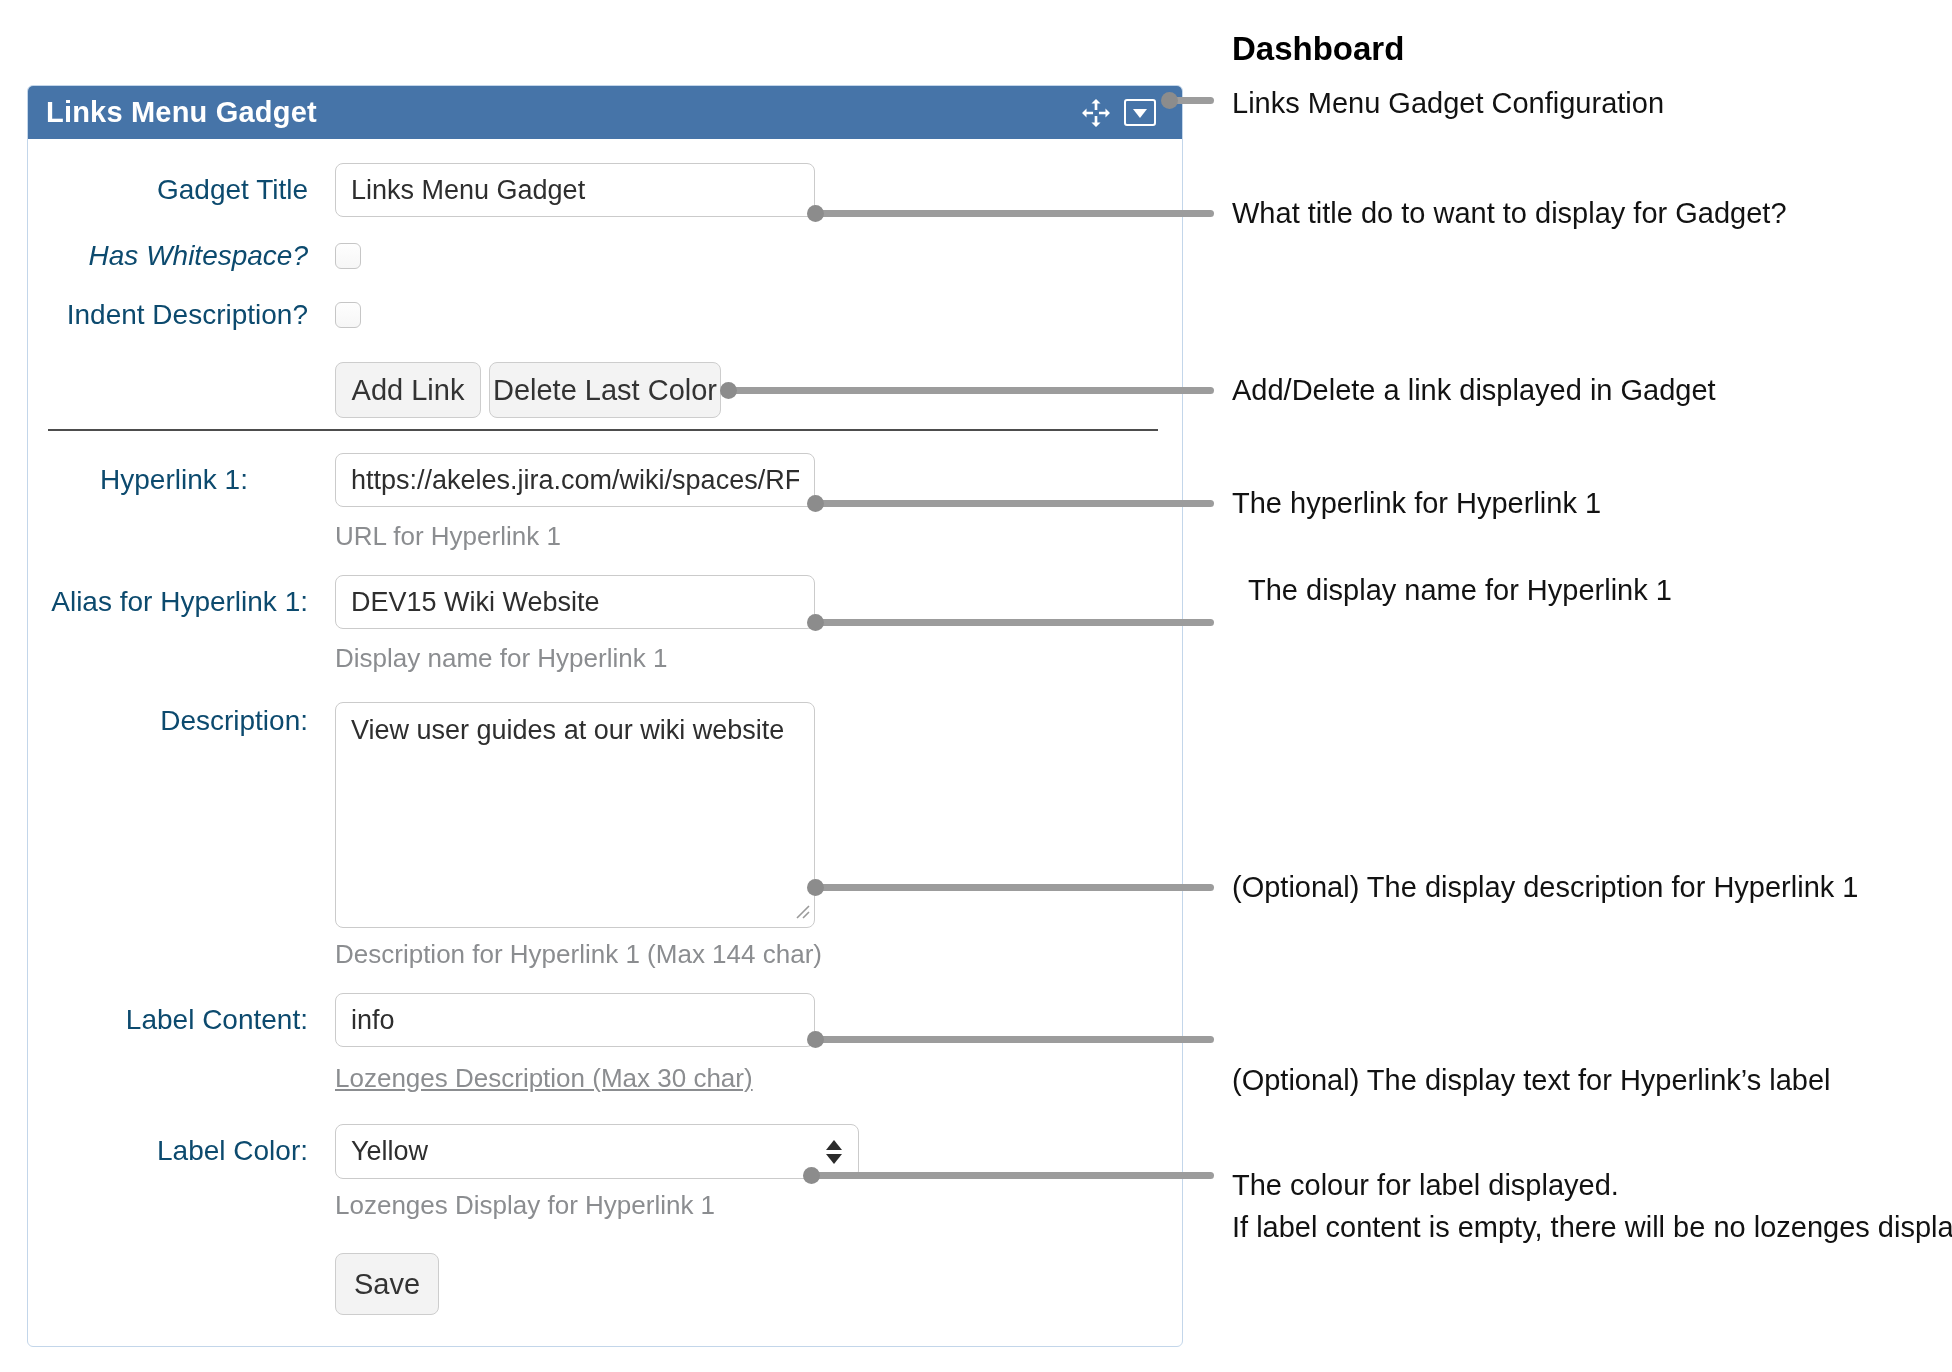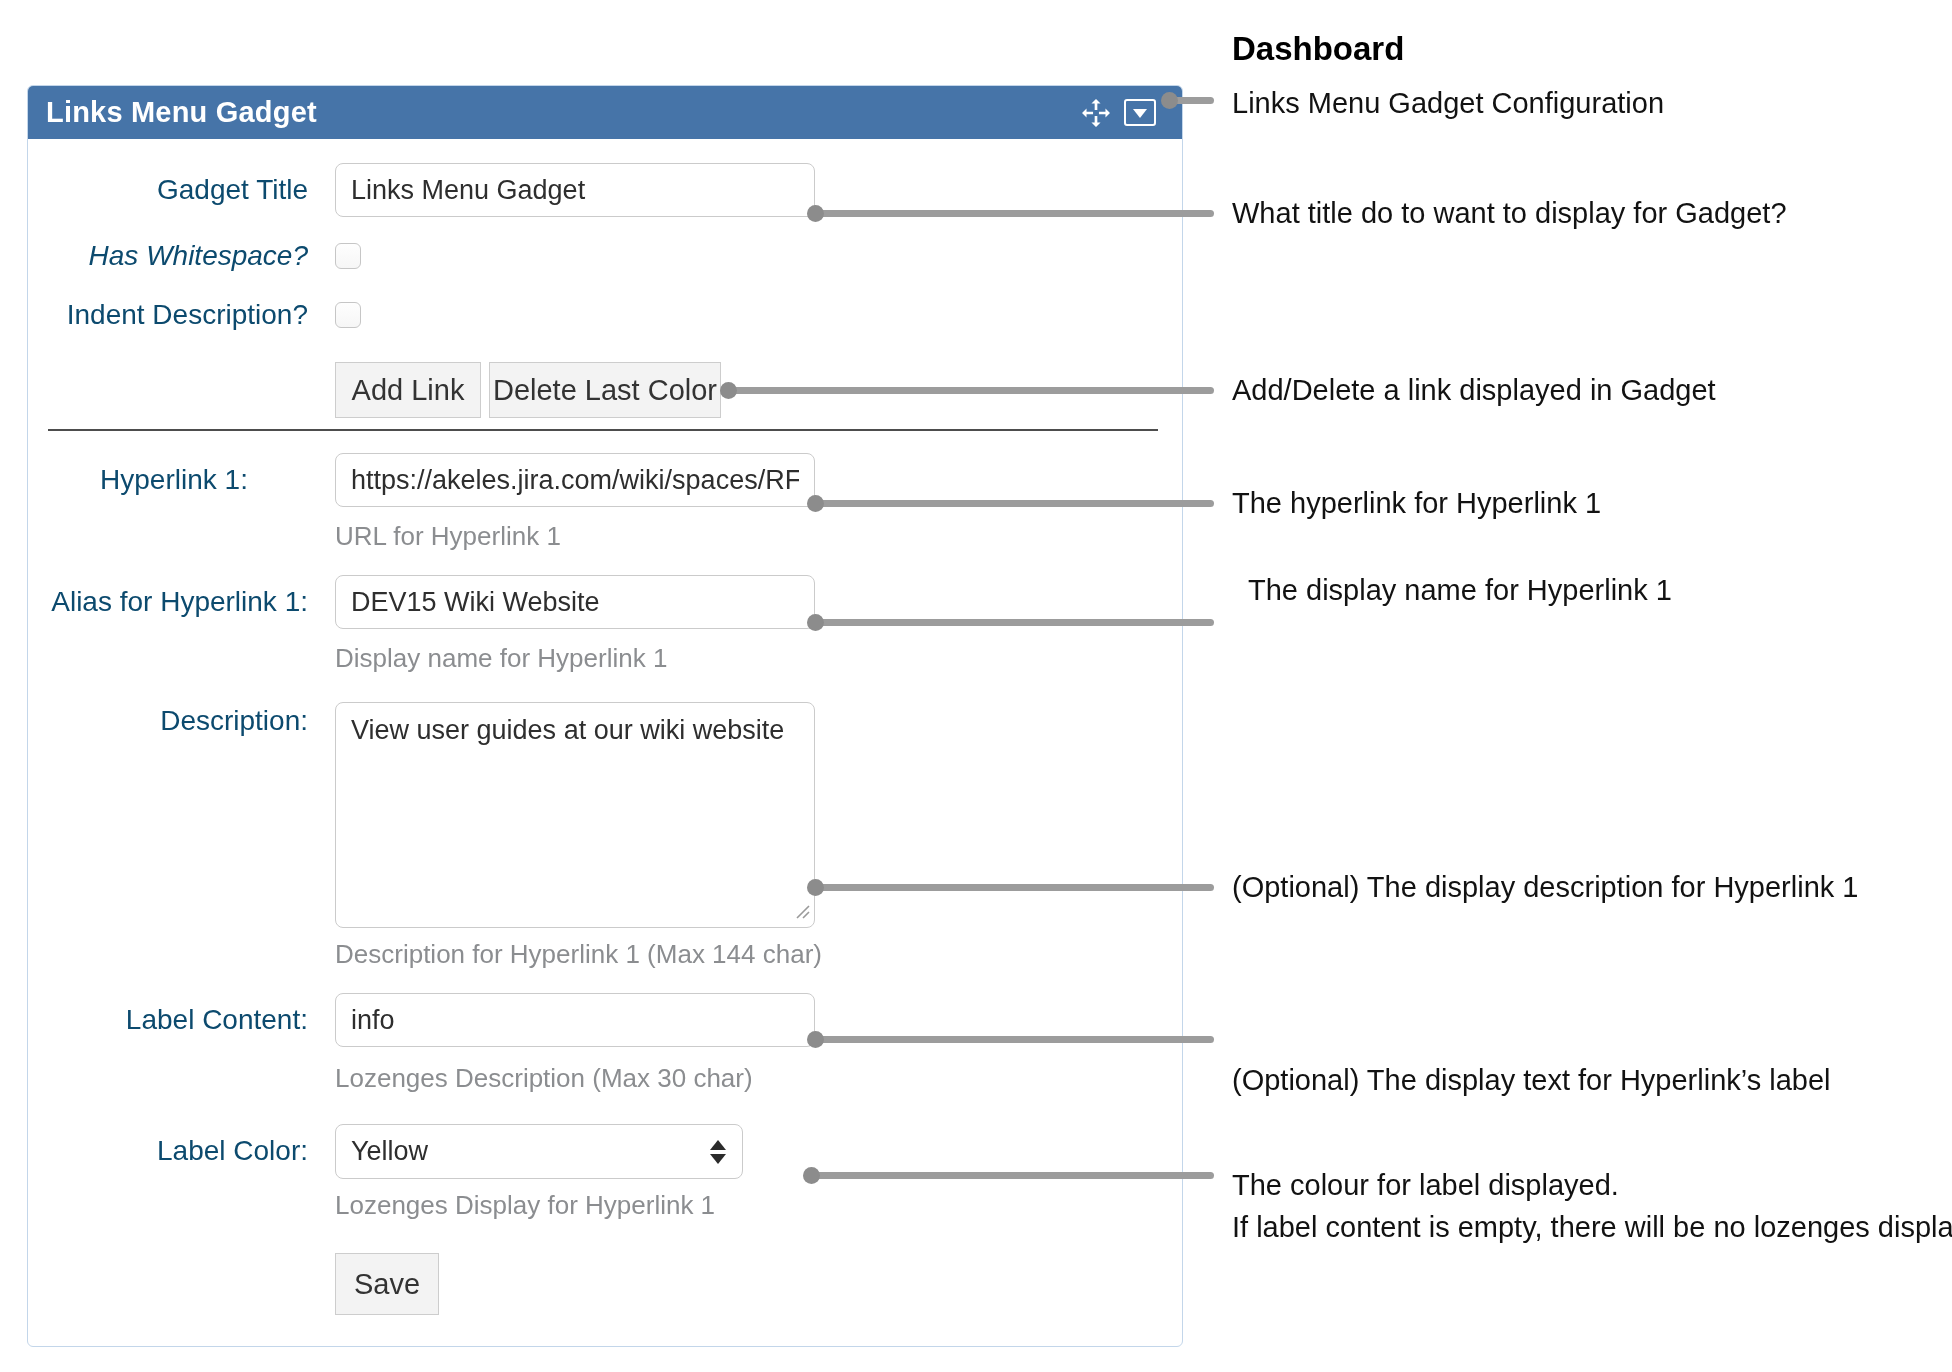--- a/index.html
+++ b/index.html
@@ -22,32 +22,32 @@
   
   .form-label { position:absolute; left:40px; width:268px; text-align:right;
                 font-size:28px; color:#0c4a6e; line-height:32px; white-space:nowrap; }
   .text-input { position:absolute; left:335px; width:480px; height:54px;
                 border:1px solid #cbcbcb; border-radius:8px; background:#fff;
                 font-size:27px; color:#2e2e2e; padding:0 15px;
                 font-family:"Liberation Sans","DejaVu Sans",sans-serif;
                 white-space:nowrap; overflow:hidden; outline:none; }
   .checkbox { position:absolute; left:335px; width:26px; height:26px; appearance:none; -webkit-appearance:none;
               border:1px solid #c6c6c6; border-radius:6px; background:linear-gradient(#fefefe,#f6f6f6); }
-  .btn { position:absolute; height:56px; background:#f3f3f3; border:1px solid #cdcdcd; border-radius:0;
+  .btn { position:absolute; height:56px; background:#f3f3f3; border:1px solid #cdcdcd; border-radius:8px;
          font-size:29px; color:#333; font-family:"Liberation Sans","DejaVu Sans",sans-serif; }
   .hr-line { position:absolute; left:48px; top:429px; width:1110px; height:2px; background:#4d4d4d; }
   .help-text { position:absolute; left:335px; font-size:26px; color:#8b8d90; line-height:30px; white-space:nowrap; }
 
   .textarea-wrap { position:absolute; left:335px; top:702px; width:480px; height:226px; }
   .textarea-wrap textarea { width:100%; height:100%; border:1px solid #cbcbcb; border-radius:8px;
                             resize:none; font-size:27px; color:#2e2e2e; padding:12px 15px;
                             font-family:Liberation Sans, sans-serif; outline:none; }
   .resize-handle { position:absolute; right:5px; bottom:5px; }
 
-  .select { position:absolute; left:335px; top:1124px; width:408px; height:55px;
+  .select { position:absolute; left:335px; top:1124px; width:524px; height:55px;
             border:1px solid #cbcbcb; border-radius:8px; background:#fff;
             display:flex; align-items:center; padding:0 15px; font-size:27px; color:#2e2e2e; }
   .spinner { position:absolute; right:16px; top:50%; transform:translateY(-50%);
              display:flex; flex-direction:column; align-items:center; gap:4px; }
   .spinner .up { width:0; height:0; border-left:8px solid transparent; border-right:8px solid transparent;
                  border-bottom:10px solid #2b2b2b; }
   .spinner .down { width:0; height:0; border-left:8px solid transparent; border-right:8px solid transparent;
                    border-top:10px solid #2b2b2b; }
 
   
@@ -60,21 +60,21 @@
 
   
   #lab-title  { top:174px; } #in-title  { top:163px; }
   #lab-ws     { top:240px;font-style:italic; } #cb-ws     { top:243px; }
   #lab-indent { top:299px; } #cb-indent { top:302px; }
   #btn-add { left:335px; top:362px; width:146px; }
   #btn-del { left:489px; top:362px; width:232px; }
   #lab-h1    { top:464px;text-align:center; } #in-url   { top:453px; } #help-url   { top:521px; }
   #lab-alias { top:586px; } #in-alias { top:575px; } #help-alias { top:643px; }
   #lab-desc  { top:705px; } #help-desc { top:939px; }
-  #lab-lc    { top:1004px; } #in-info { top:993px; } #help-lc { top:1063px; }
+  #lab-lc    { top:1004px; } #in-info { top:993px; } #help-lc { top:1063px;text-decoration:underline; }
   #lab-col   { top:1135px; } #help-col { top:1190px; }
   #btn-save { left:335px; top:1253px; width:104px; height:62px; }
 
   #co-header { left:1170px; top:97px;  width:44px;  }
   #co-title  { left:816px;  top:210px; width:398px; }
   #co-btn    { left:729px;  top:387px; width:485px; }
   #co-url    { left:816px;  top:500px; width:398px; }
   #co-alias  { left:816px;  top:619px; width:398px; }
   #co-desc   { left:816px;  top:884px; width:398px; }
   #co-lc     { left:816px;  top:1036px; width:398px; }

